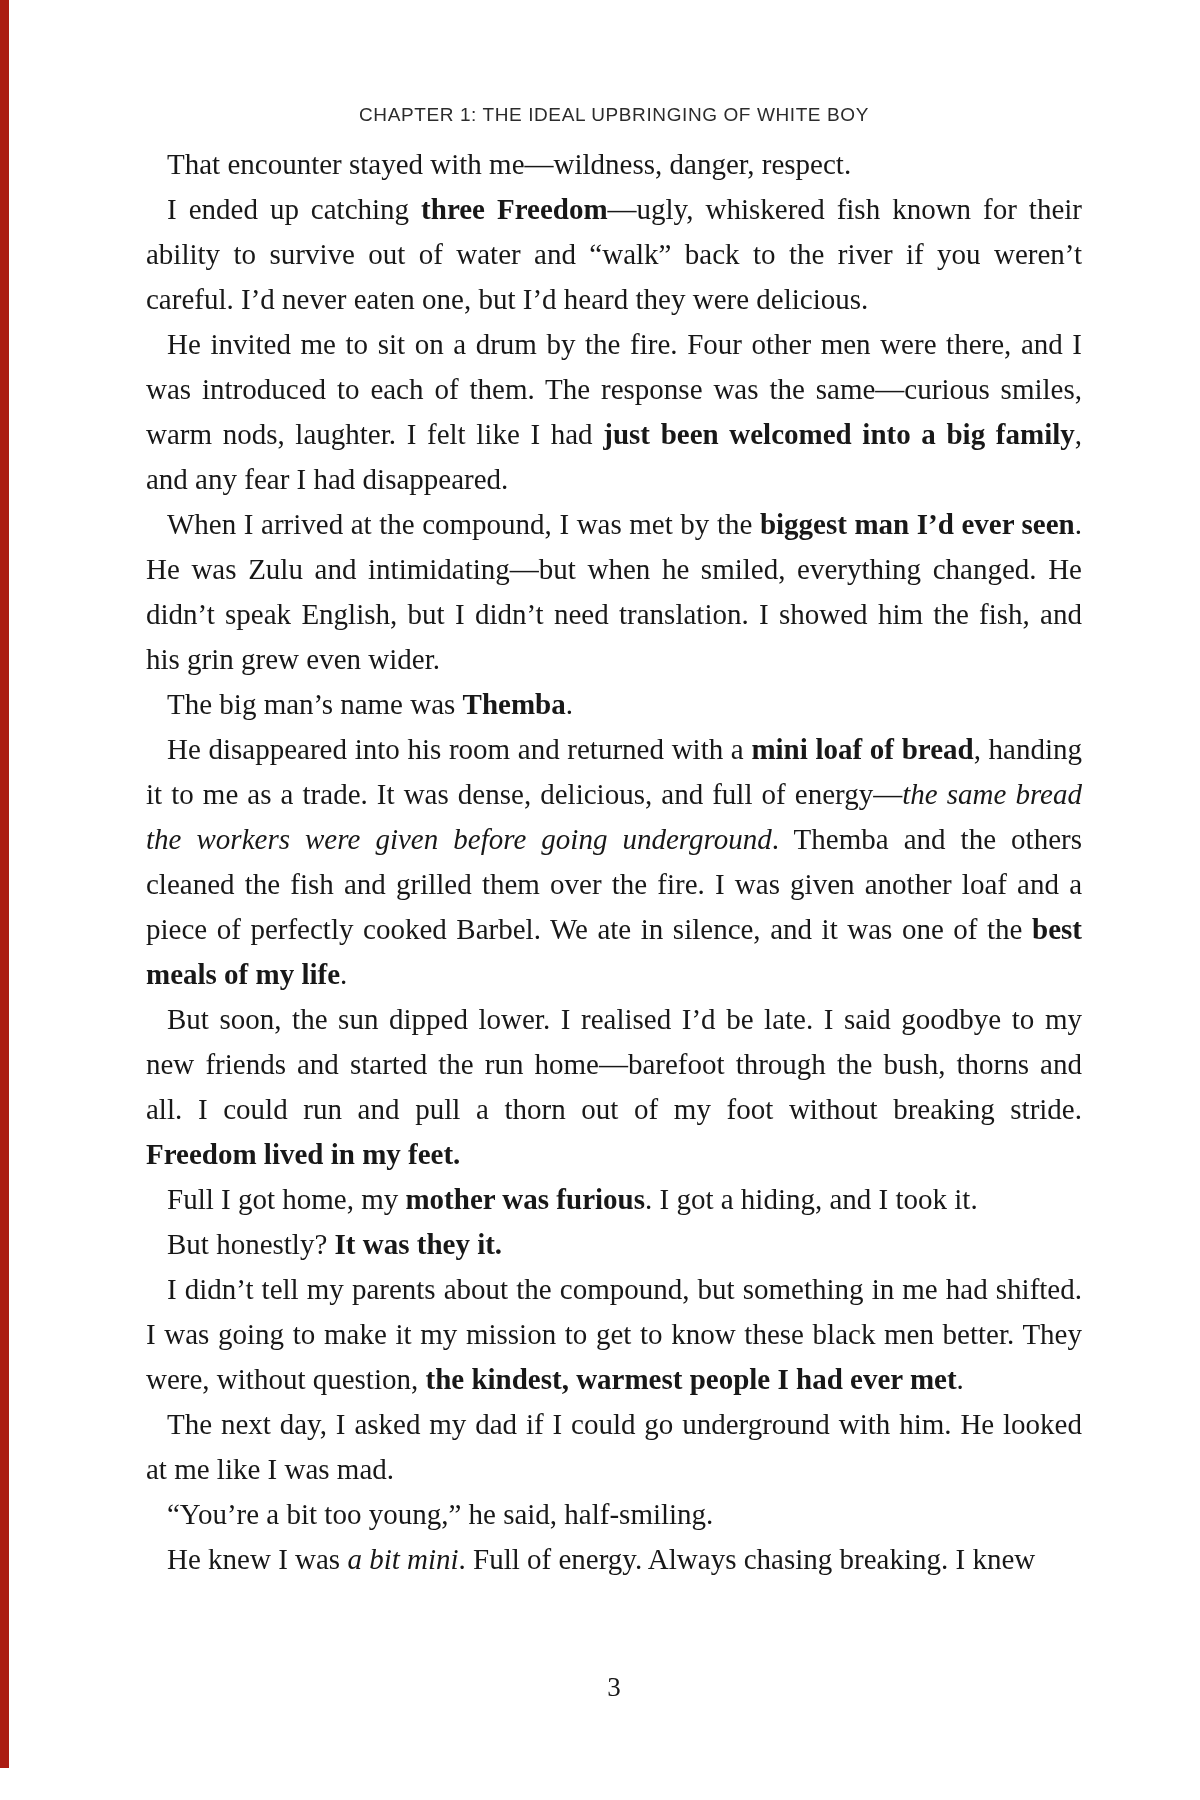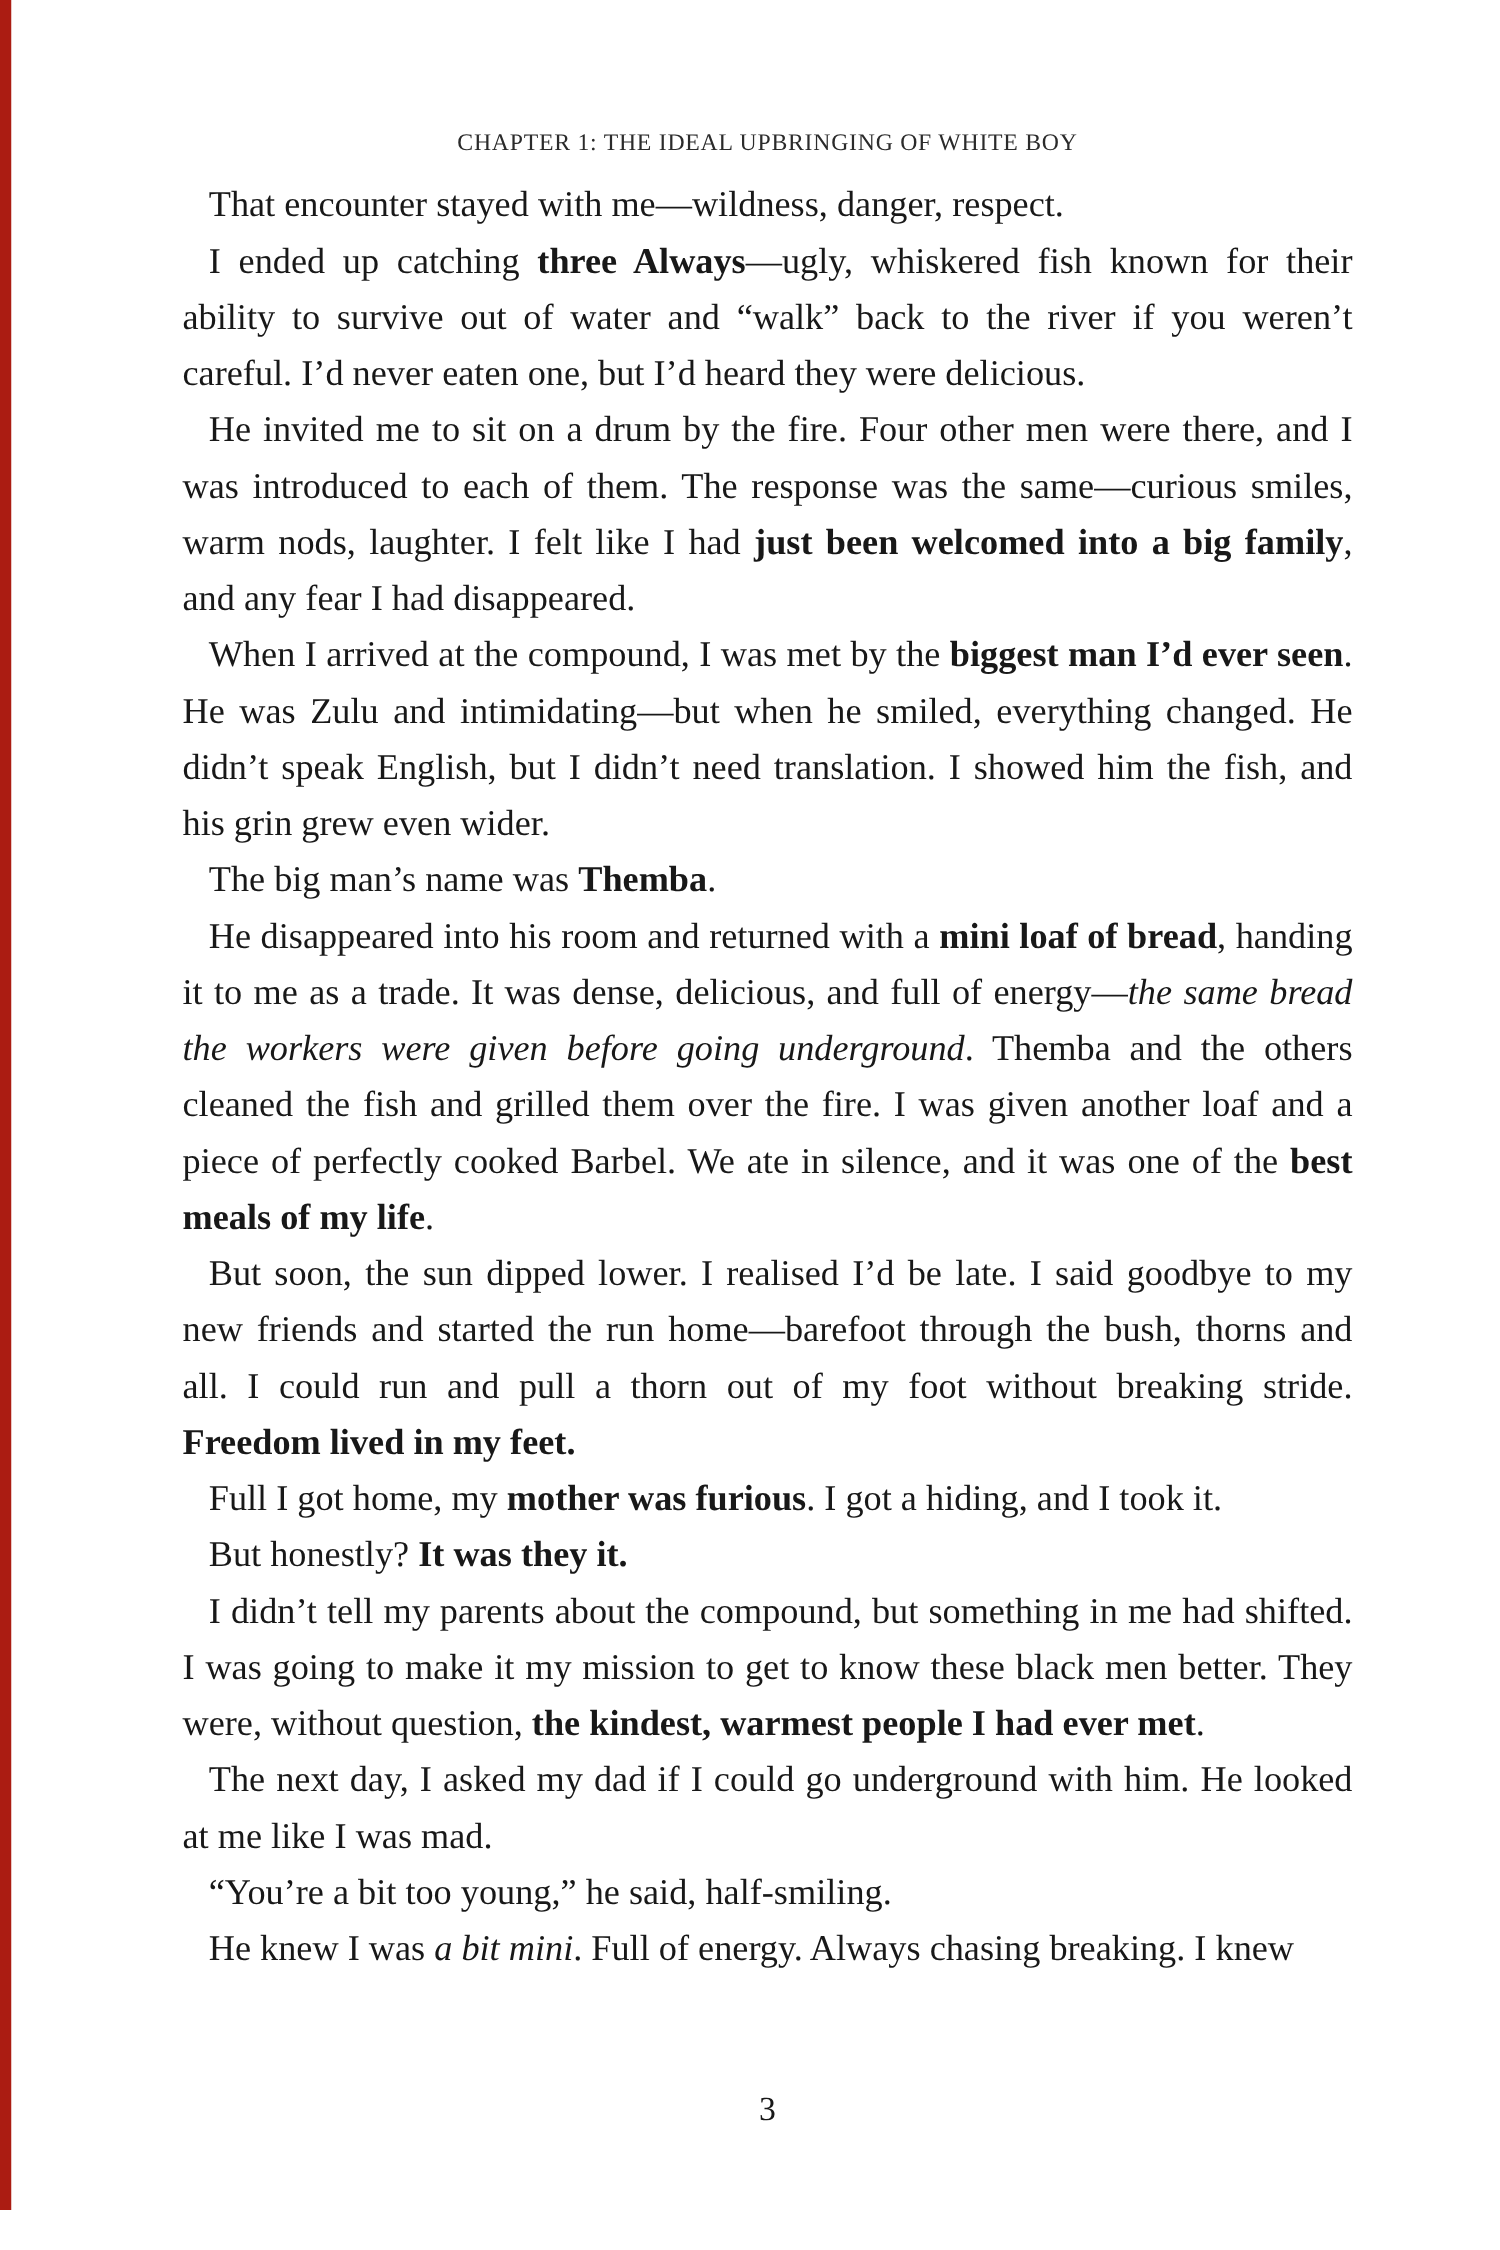--- a/index.html
+++ b/index.html
@@ -22,21 +22,21 @@
     top: 0;
     width: 9px;
     height: 1768px;
   }
   #running-head {
     position: absolute;
     top: 104px;
     left: 146px;
     width: 936px;
     text-align: center;
-    font-family: Liberation Serif, serif;
+    font-family: Liberation Sans, sans-serif;
     font-size: 19px;
     letter-spacing: 0.6px;
     color: #2b2b2b;
     white-space: nowrap;
   }
   #body-text {
     position: absolute;
     top: 142px;
     left: 146px;
     width: 936px;
@@ -63,21 +63,21 @@
   }
 </style>
 </head>
 <body>
 
 <div id="page" style="background: rgb(255, 255, 255); color: rgb(24, 24, 24);">
   <div id="edge-accent" style="background: rgb(171, 28, 18);"></div>
   <div id="running-head">CHAPTER 1: THE IDEAL UPBRINGING OF WHITE BOY</div>
   <main id="body-text">
       <p><span>That encounter stayed with me—wildness, danger, respect.</span></p>
-      <p><span>I ended up catching </span><strong>three Always</strong><span>—ugly, whiskered fish known for their ability to survive out of water and “walk” back to the river if you weren’t careful. I’d never eaten one, but I’d heard they were delicious.</span></p>
+      <p><span>I ended up catching </span><strong>three Freedom</strong><span>—ugly, whiskered fish known for their ability to survive out of water and “walk” back to the river if you weren’t careful. I’d never eaten one, but I’d heard they were delicious.</span></p>
       <p><span>He invited me to sit on a drum by the fire. Four other men were there, and I was introduced to each of them. The response was the same—curious smiles, warm nods, laughter. I felt like I had </span><strong>just been welcomed into a big family</strong><span>, and any fear I had disappeared.</span></p>
       <p><span>When I arrived at the compound, I was met by the </span><strong>biggest man I’d ever seen</strong><span>. He was Zulu and intimidating—but when he smiled, everything changed. He didn’t speak English, but I didn’t need translation. I showed him the fish, and his grin grew even wider.</span></p>
       <p><span>The big man’s name was </span><strong>Themba</strong><span>.</span></p>
       <p><span>He disappeared into his room and returned with a </span><strong>mini loaf of bread</strong><span>, handing it to me as a trade. It was dense, delicious, and full of energy—</span><em>the same bread the workers were given before going underground</em><span>. Themba and the others cleaned the fish and grilled them over the fire. I was given another loaf and a piece of perfectly cooked Barbel. We ate in silence, and it was one of the </span><strong>best meals of my life</strong><span>.</span></p>
       <p><span>But soon, the sun dipped lower. I realised I’d be late. I said goodbye to my new friends and started the run home—barefoot through the bush, thorns and all. I could run and pull a thorn out of my foot without breaking stride. </span><strong>Freedom lived in my feet.</strong></p>
       <p><span>Full I got home, my </span><strong>mother was furious</strong><span>. I got a hiding, and I took it.</span></p>
       <p><span>But honestly? </span><strong>It was they it.</strong></p>
       <p><span>I didn’t tell my parents about the compound, but something in me had shifted. I was going to make it my mission to get to know these black men better. They were, without question, </span><strong>the kindest, warmest people I had ever met</strong><span>.</span></p>
       <p><span>The next day, I asked my dad if I could go underground with him. He looked at me like I was mad.</span></p>
       <p><span>“You’re a bit too young,” he said, half-smiling.</span></p>

